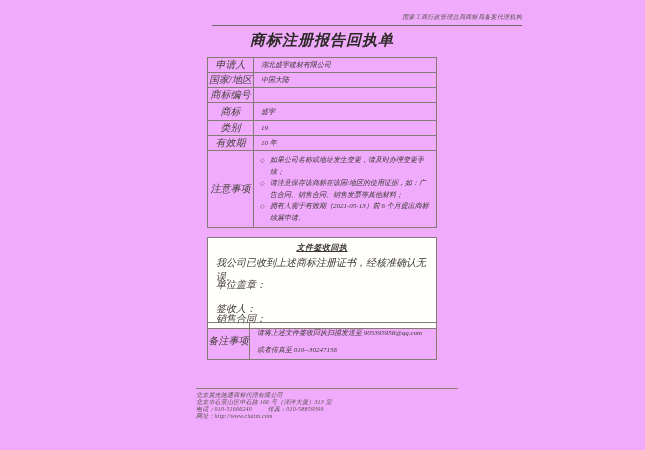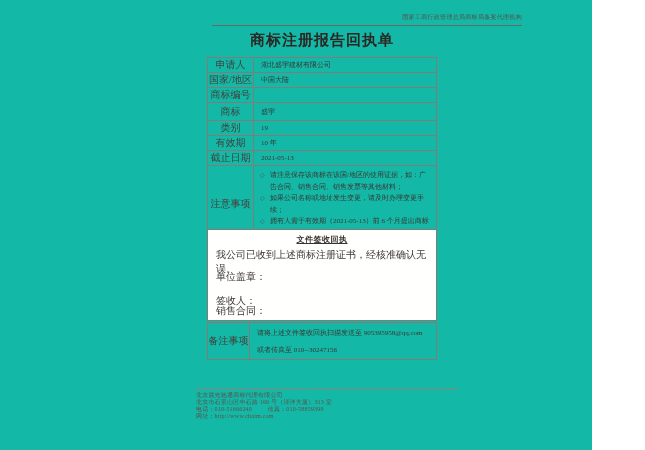--- a/index.html
+++ b/index.html
@@ -2,21 +2,21 @@
 <html><head>
 <meta charset="utf-8">
 <style>
   html,body{margin:0;padding:0;}
   body{
     width:645px;height:450px;background:#ffffff;overflow:hidden;
     font-family:"Liberation Serif","DejaVu Serif",serif;
     color:#3c3835;
     -webkit-font-smoothing:antialiased;
   }
-  #page{position:relative;width:592px;height:450px;background:#14b8a6;}
+  #page{position:relative;width:645px;height:450px;background:#f0abfc;font-style:italic;}
 
   
   .agency{
     position:absolute;left:212px;top:13px;width:310px;
     text-align:right;font-size:6px;line-height:8px;color:#564f49;
     padding-bottom:4px;border-bottom:1px solid #6e6761;
     letter-spacing:.3px;
   }
 
   
@@ -45,21 +45,21 @@
   .h14{min-height:14px;}
   .h18{min-height:18px;}
   .notes-row{min-height:58px;}
   .notes-row .td{display:block;padding:4px 6px 3px 6px;}
   .note-item{display:flex;line-height:11.5px;font-size:7px;}
   .note-item .bullet{flex:0 0 10px;font-size:6px;line-height:11.5px;color:#4a443f;}
   .note-item .nt{flex:1;}
 
   
   .receipt{
-    position:absolute;left:207px;top:229px;width:230px;height:92px;
+    position:absolute;left:207px;top:237px;width:230px;height:92px;
   }
   .receipt-title{
     position:absolute;top:4px;left:0;width:100%;text-align:center;
     font-size:8px;font-weight:bold;text-decoration:underline;color:#3a332e;
     letter-spacing:.5px;
   }
   .receipt-line{position:absolute;left:8px;font-size:10px;color:#3c3632;}
   .rc-confirm{top:18px;}
   .rc-stamp{top:40px;}
   .rc-signer{top:64px;}
@@ -109,34 +109,30 @@
       <div class="td">盛宇</div>
     </div>
     <div class="tr h14">
       <div class="th">类别</div>
       <div class="td">19</div>
     </div>
     <div class="tr h14">
       <div class="th">有效期</div>
       <div class="td">10 年</div>
     </div>
-    <div class="tr h14">
-      <div class="th">截止日期</div>
-      <div class="td">2021-05-13</div>
-    </div>
     <div class="tr notes-row">
       <div class="th">注意事项</div>
       <div class="td">
         <div class="note-item">
           <span class="bullet">◇</span>
-          <span class="nt">请注意保存该商标在该国/地区的使用证据，如：广告合同、销售合同、销售发票等其他材料；</span>
+          <span class="nt">如果公司名称或地址发生变更，请及时办理变更手续；</span>
         </div>
         <div class="note-item">
           <span class="bullet">◇</span>
-          <span class="nt">如果公司名称或地址发生变更，请及时办理变更手续；</span>
+          <span class="nt">请注意保存该商标在该国/地区的使用证据，如：广告合同、销售合同、销售发票等其他材料；</span>
         </div>
         <div class="note-item">
           <span class="bullet">◇</span>
           <span class="nt">拥有人需于有效期（2021-05-13）前 6 个月提出商标续展申请。</span>
         </div>
       </div>
     </div>
   </div>
 
   <div class="receipt boxed">

